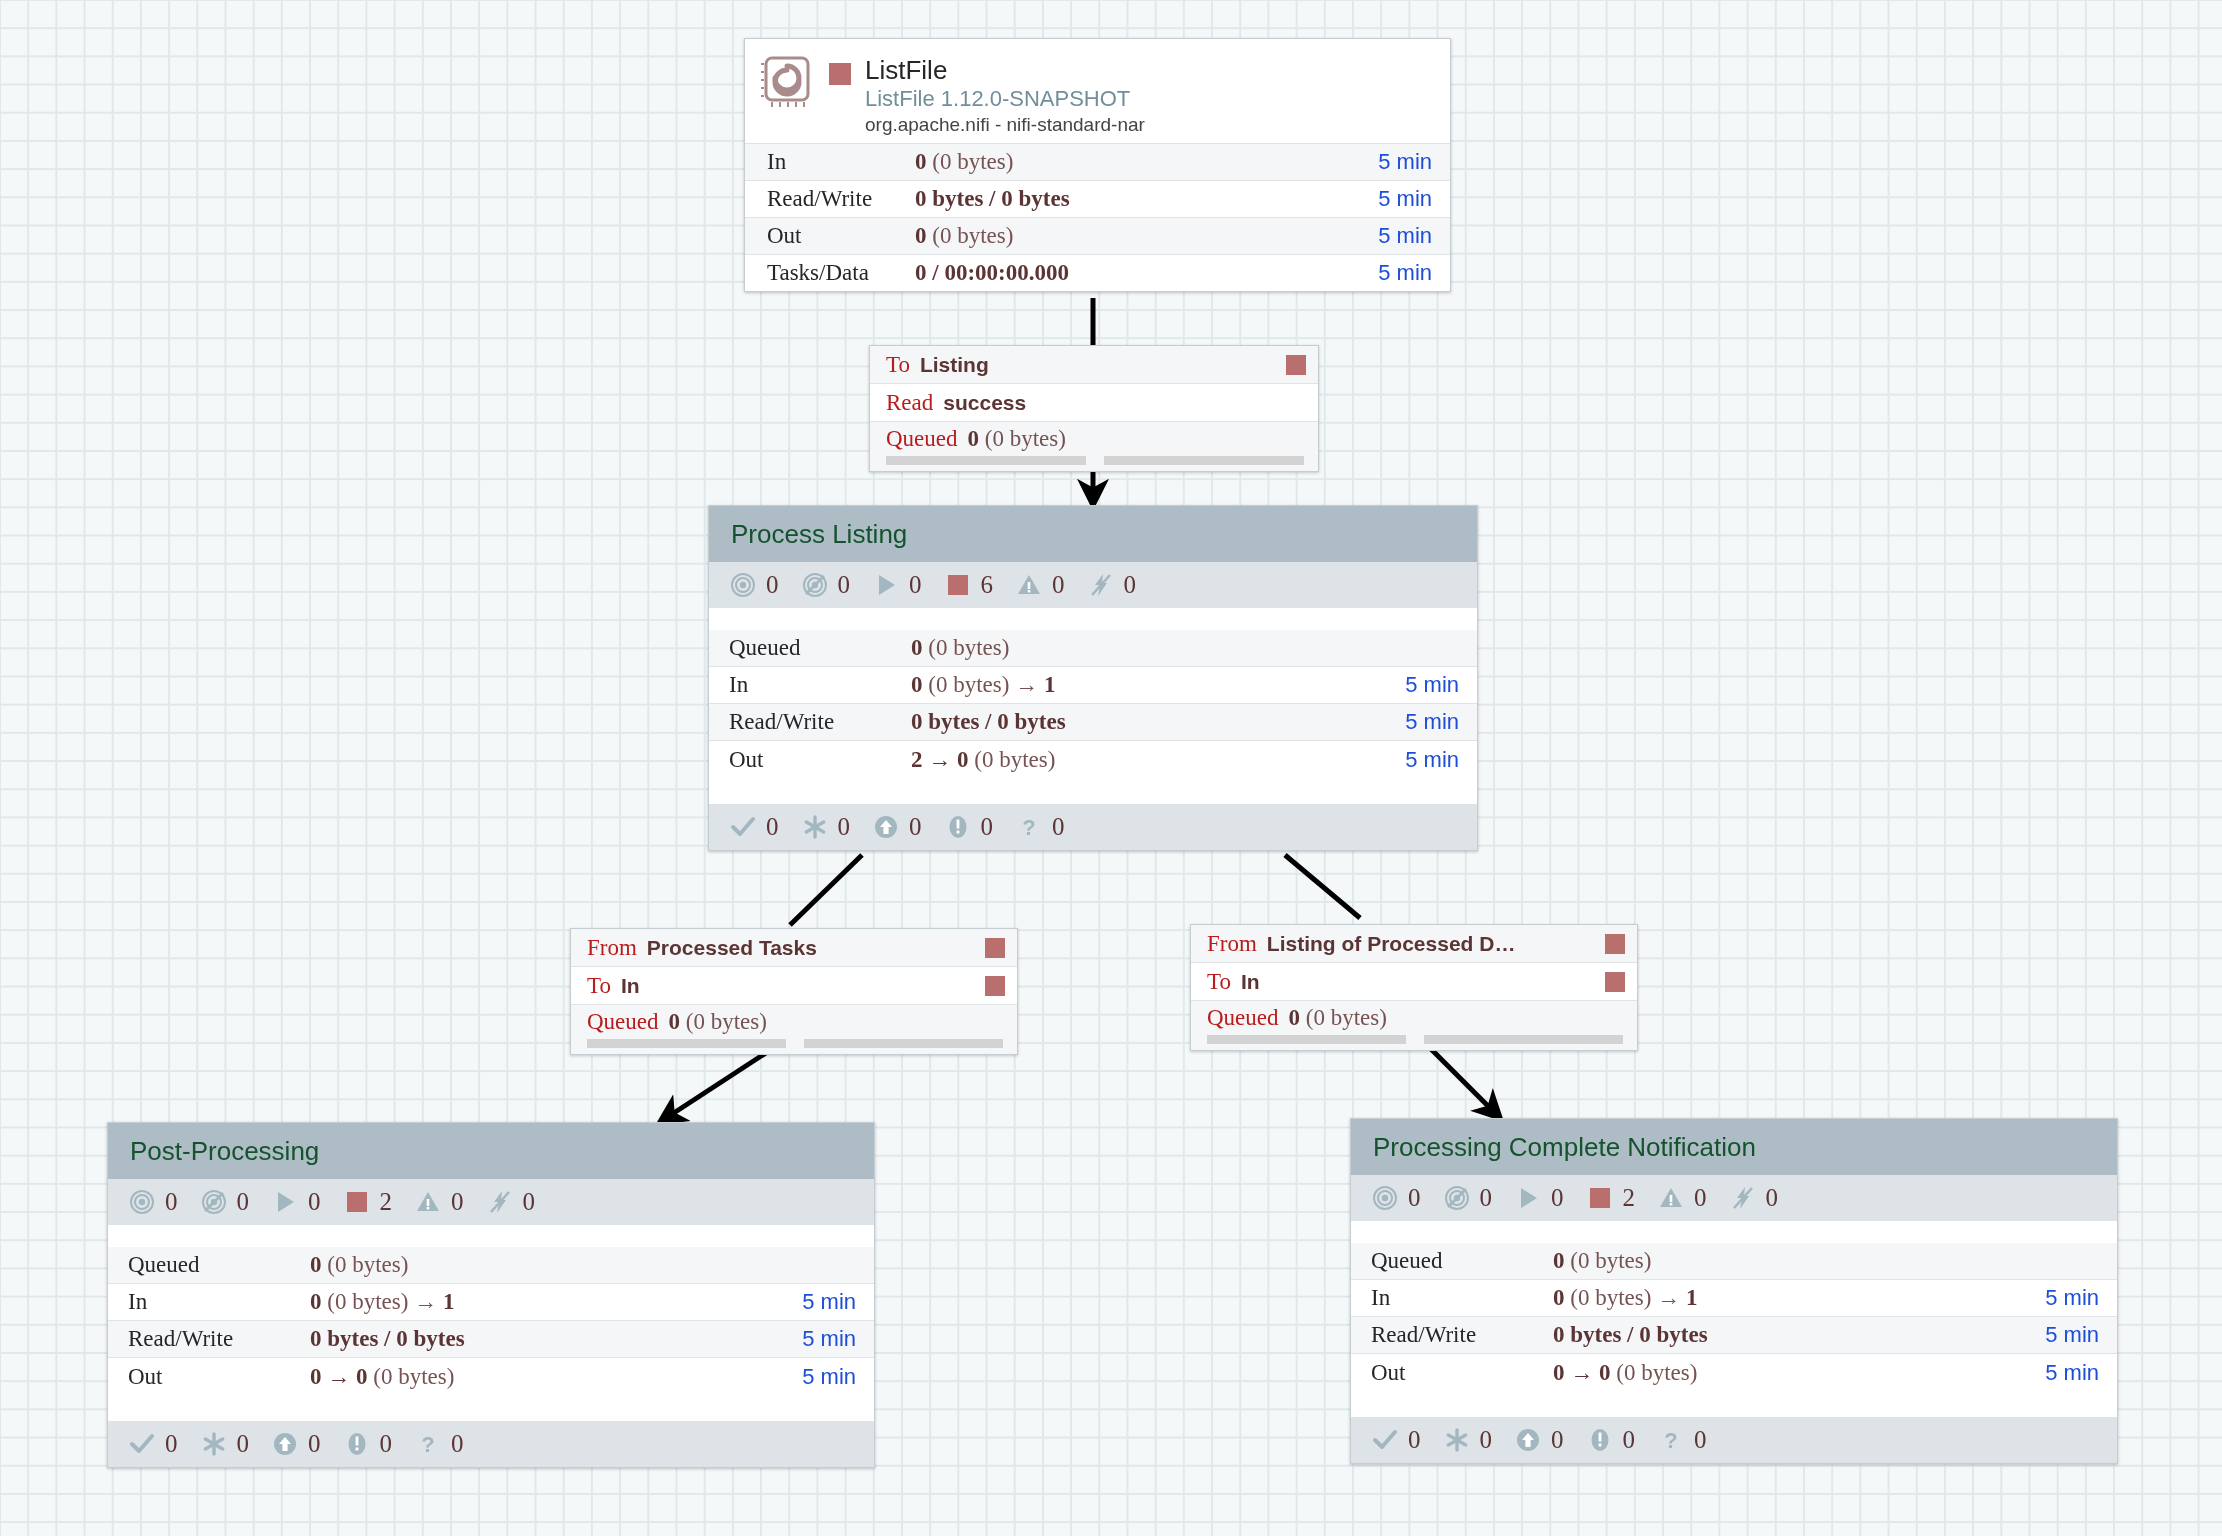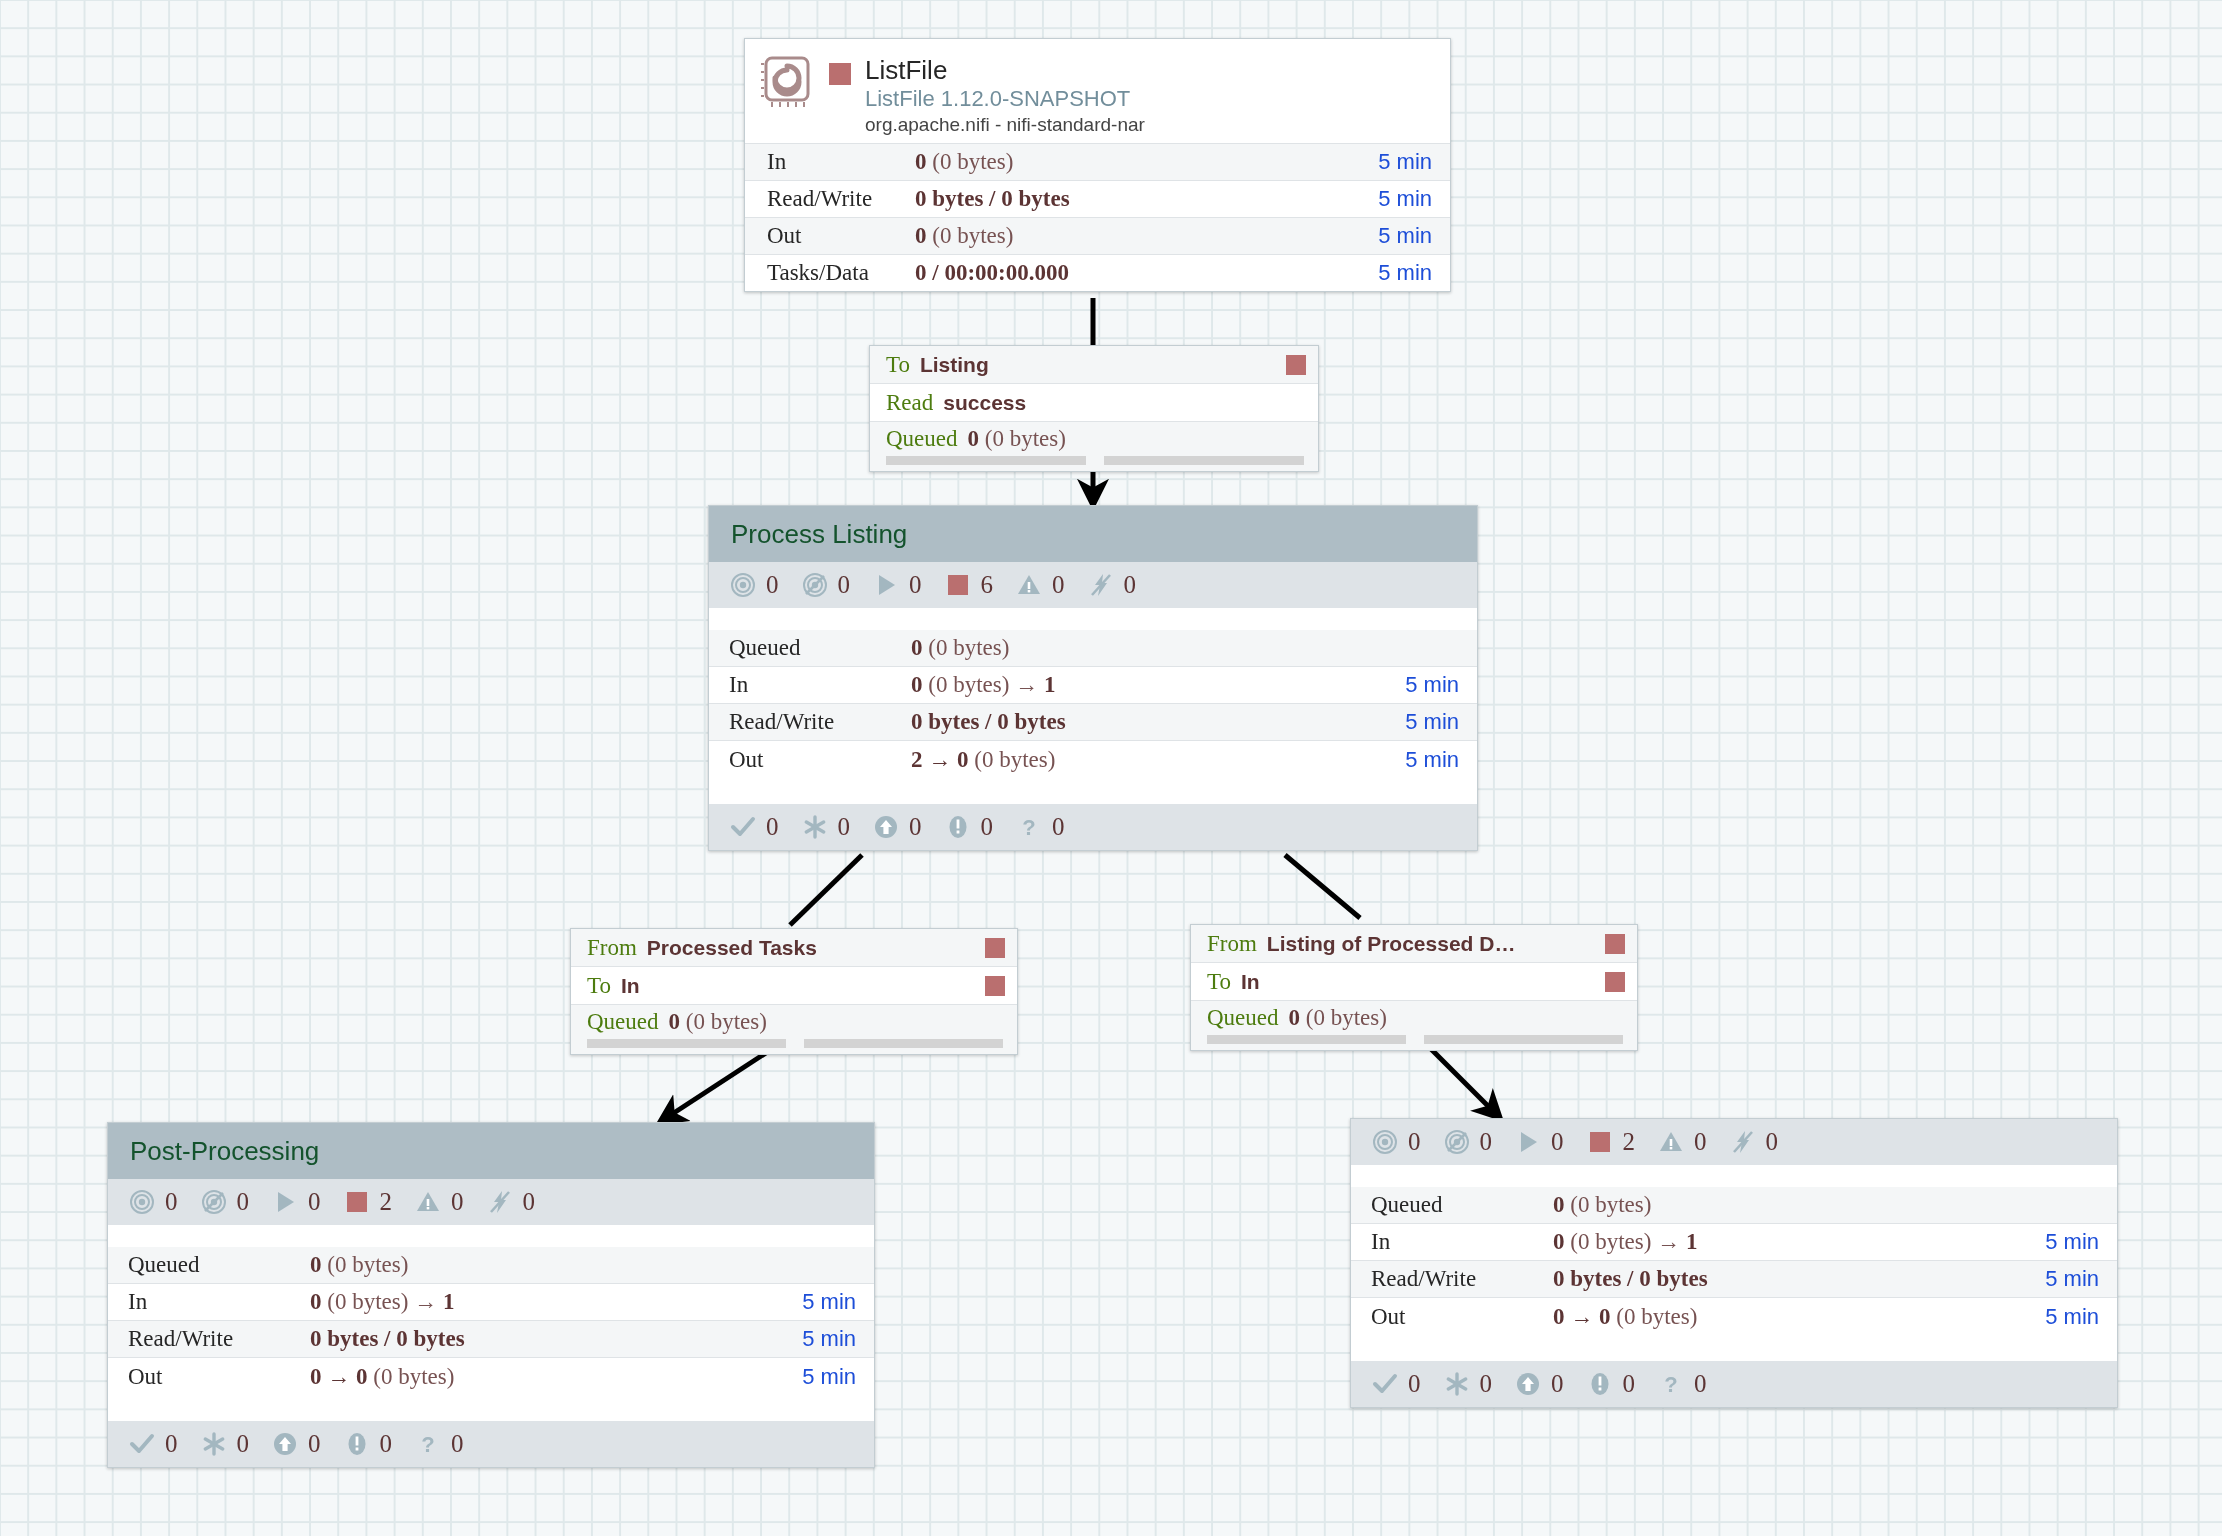--- a/index.html
+++ b/index.html
@@ -125,21 +125,21 @@
     height: 38px;
     padding: 0 12px 0 16px;
     font-size: 23px;
     box-sizing: border-box;
     border-bottom: 1.5px solid #dfe3e6;
   }
   .conn-row.shade { background: #f4f6f7; }
   .conn-row.last { border-bottom: none; height: 34px; }
   .conn-key {
     font-family: "Liberation Serif", serif;
-    color: #4d7c0f;
+    color: #b91c1c;
     margin-right: 10px;
   }
   .conn-val {
     font-family: "Liberation Sans", sans-serif;
     font-weight: bold;
     color: #5c3434;
     font-size: 21px;
     flex: 1 1 auto;
     overflow: hidden;
     white-space: nowrap;
@@ -632,20 +632,21 @@
           <svg width="26" height="26" viewBox="0 0 26 26">
               <text x="13" y="21" font-family="Liberation Sans, sans-serif" font-size="22" font-weight="bold" fill="#a3b7c0" text-anchor="middle">?</text>
             </svg>
         </span>
         <span class="st-num">0</span>
       </div>
     </div>
   </div>
 
   <div class="group" style="left:1350px; top:1118px; width:768px;">
+    <div class="grp-head">Processing Complete Notification</div>
     <div class="grp-statusbar">
       <div class="st-item">
         <span class="st-icon">
           <svg width="26" height="26" viewBox="0 0 26 26">
               <circle cx="13" cy="13" r="11" fill="none" stroke="#a3b7c0" stroke-width="2"></circle>
               <circle cx="13" cy="13" r="7" fill="none" stroke="#a3b7c0" stroke-width="2"></circle>
               <circle cx="13" cy="13" r="3.2" fill="#a3b7c0"></circle>
             </svg>
         </span>
         <span class="st-num">0</span>

